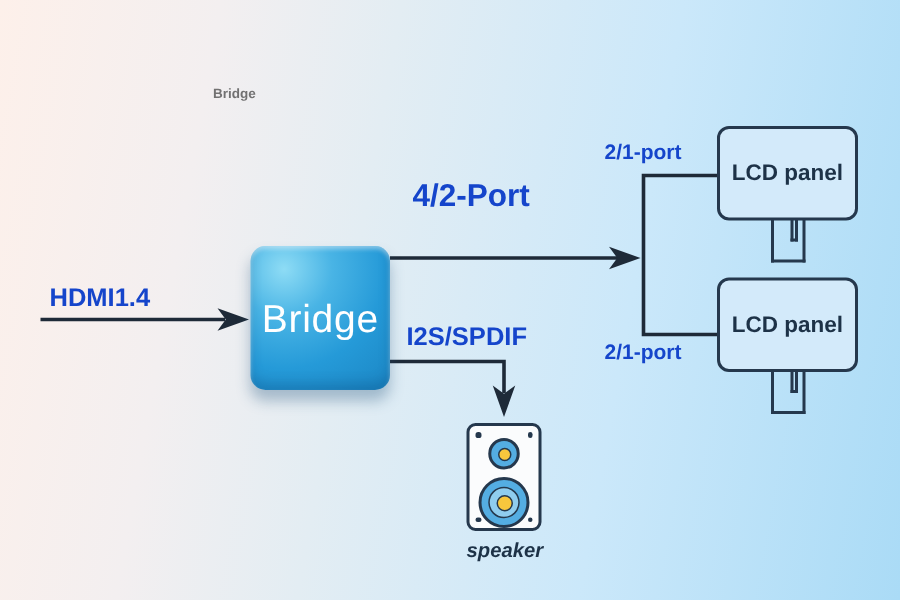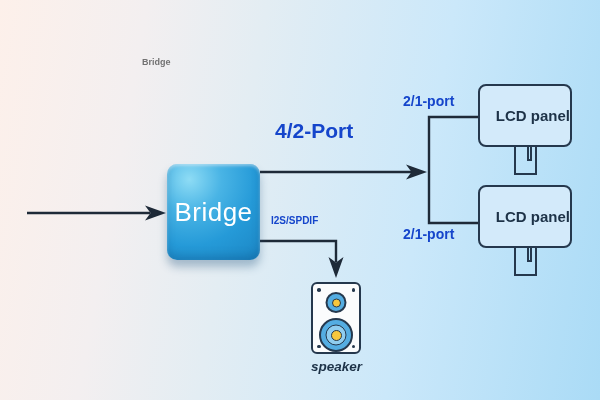--- a/index.html
+++ b/index.html
@@ -8,35 +8,35 @@
     position:relative;width:600px;height:400px;overflow:hidden;
     background:linear-gradient(100deg,#fdf0ea 0%,#f3eff0 22%,#e3edf3 40%,#cbe8fa 68%,#aadbf6 100%);
   }
   .abs{position:absolute;}
   
   .title{left:30px;top:50px;font-size:19.5px;font-weight:bold;color:#1545cb;letter-spacing:.2px;}
   .watermark{left:142px;top:57px;font-size:9px;color:rgba(45,45,45,.65);font-weight:bold;}
   .lbl{font-weight:bold;color:#1545cb;}
   .hdmi-lbl{left:33px;top:189px;font-size:17px;}
   .mipi-lbl{left:275px;top:119px;font-size:21px;line-height:23px;}
-  .i2s-lbl{left:271px;top:215px;font-size:10px;}
+  .i2s-lbl{left:271px;top:215px;font-size:17px;}
   .port-top{left:403px;top:93px;font-size:14px;}
   .port-bottom{left:403px;top:226px;font-size:14px;}
   
   .bridge{
     left:167px;top:164px;width:93px;height:96px;border-radius:10px;
     background:radial-gradient(circle at 24% 16%,#8edcf5 0%,#49b4e5 30%,#259ad8 62%,#1b86c4 100%);
     box-shadow:0 7px 9px rgba(40,90,130,.35), inset 0 -5px 8px rgba(0,50,100,.22), inset 0 2px 3px rgba(255,255,255,.45);
     display:flex;align-items:center;justify-content:center;
   }
   .bridge-label{color:#ffffff;font-size:26px;font-weight:500;letter-spacing:.5px;}
   
   .lcd{
     width:94px;height:63px;border:2.5px solid #25384d;border-radius:8px;
-    background:#d3eafa;display:flex;align-items:center;justify-content:flex-end;box-sizing:border-box;
+    background:#d3eafa;display:flex;align-items:center;justify-content:center;box-sizing:border-box;
   }
   .lcd1{left:478px;top:84px;} .lcd2{left:478px;top:185px;}
   .lcd-label{color:#1d3247;font-size:15px;font-weight:600;}
   .connector{
     width:23px;height:29px;border:2.5px solid #25384d;border-top:none;background:transparent;box-sizing:border-box;
   }
   .conn1{left:514px;top:146px;} .conn2{left:514px;top:247px;}
   .conn-slot{position:absolute;right:3px;top:0;width:5px;height:15px;border:2px solid #25384d;border-top:none;box-sizing:border-box;}
   
   .speaker{
@@ -73,20 +73,21 @@
     <path d="M427,172 L406,164.5 L411.5,172 L406,179.5 Z" fill="#1e2a38"></path>
 
     <polyline points="478,117 429,117 429,223 478,223" fill="none" stroke="#1e2a38" stroke-width="2.4"></polyline>
 
     <polyline points="260,241 336,241 336,262" fill="none" stroke="#1e2a38" stroke-width="2.4"></polyline>
     <path d="M336,278 L328.5,257 L336,262.5 L343.5,257 Z" fill="#1e2a38"></path>
   </svg>
 
   <div class="abs watermark">Bridge</div>
 
+  <div class="abs lbl hdmi-lbl">HDMI1.4</div>
 
   <div class="abs bridge">
     <span class="bridge-label">Bridge</span>
   </div>
 
   <div class="abs lbl mipi-lbl">
     <div>4/2-Port</div>
   </div>
 
   <div class="abs lbl i2s-lbl">I2S/SPDIF</div>

